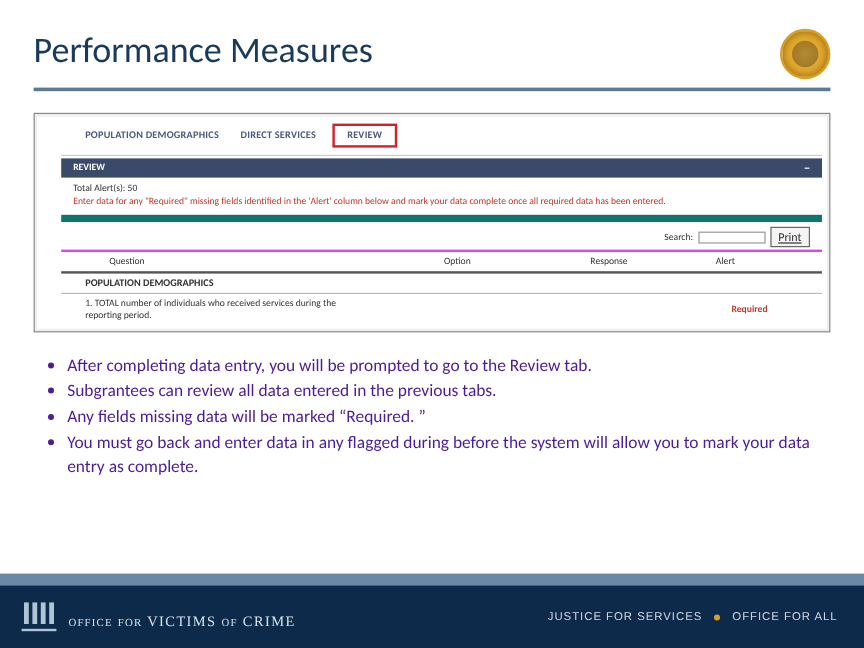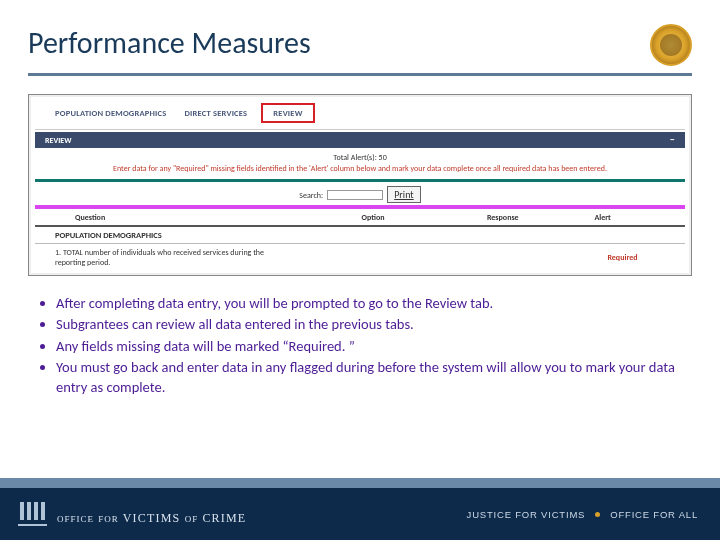--- a/index.html
+++ b/index.html
@@ -51,21 +51,21 @@
     border-radius: 50%;
     background: #5a3a10;
     opacity: 0.45;
   }
 
   
   .shot {
     border: 1px solid #888;
     box-shadow: 0 0 0 2px #eee inset;
     background: #fff;
-    padding: 6px 6px 4px 6px;
+    padding: 6px 6px 4px 22px;
     font-size: 8px;
     color: #333;
   }
   .tabs {
     display: flex;
     gap: 18px;
     padding: 2px 4px 6px 20px;
     align-items: center;
     border-bottom: 1px solid #ccc;
   }
@@ -87,51 +87,50 @@
     font-weight: 600;
     padding: 3px 10px;
     display: flex;
     justify-content: space-between;
     align-items: center;
     margin-top: 2px;
   }
   .review-bar .minus { font-weight: 700; font-size: 10px; line-height: 8px; }
   .alert-block {
     padding: 4px 10px 6px 10px;
-    border-bottom: 3px solid #0f766e;
-    text-align: center;
+    border-bottom: 6px solid #0f766e;
   }
   .total-alert { color: #333; font-size: 8px; }
   .instr { color: #c0392b; font-size: 8px; margin-top: 1px; }
   .search-row {
     display: flex;
-    justify-content: center;
+    justify-content: flex-end;
     align-items: center;
     gap: 4px;
     padding: 4px 10px 2px 10px;
   }
   .search-row label { font-size: 8px; }
   .search-row .sbox {
     width: 56px; height: 10px; border: 1px solid #999; background: #fff;
   }
   .print-btn {
     border: 1px solid #666;
     padding: 1px 6px;
     font-size: 10px;
     text-decoration: underline;
     background: #f4f4f4;
   }
   .cols {
     display: grid;
     grid-template-columns: 3.2fr 1.4fr 1.2fr 0.9fr;
     padding: 3px 10px 3px 40px;
-    border-top: 4px solid #d946ef;
+    border-top: 2px solid #d946ef;
     border-bottom: 2px solid #555;
     font-size: 8px;
-    font-weight: 700;
+    font-weight: 400;
   }
   .section-label {
     padding: 3px 10px 3px 20px;
     font-size: 8.5px;
     font-weight: 700;
     color: #333;
     border-bottom: 1px solid #bbb;
   }
   .row1 {
     display: grid;
@@ -283,20 +282,20 @@
         </div>
         <div class="logo-text">
           <span class="sm">OFFICE</span>
           <span class="sm">FOR</span>
           <span>VICTIMS</span>
           <span class="sm">OF</span>
           <span>CRIME</span>
         </div>
       </div>
       <div class="tagline">
-        <span>JUSTICE FOR VICTIMS</span>
+        <span>JUSTICE FOR SERVICES</span>
         <span class="dot"></span>
         <span>OFFICE FOR ALL</span>
       </div>
     </div>
   </div>
 
 </div>
 
 </body></html>

